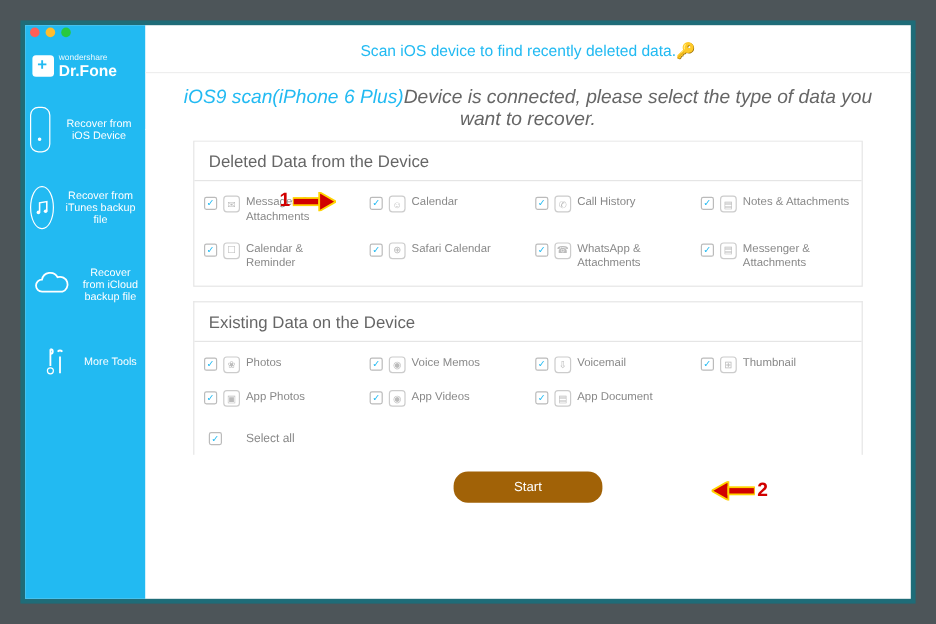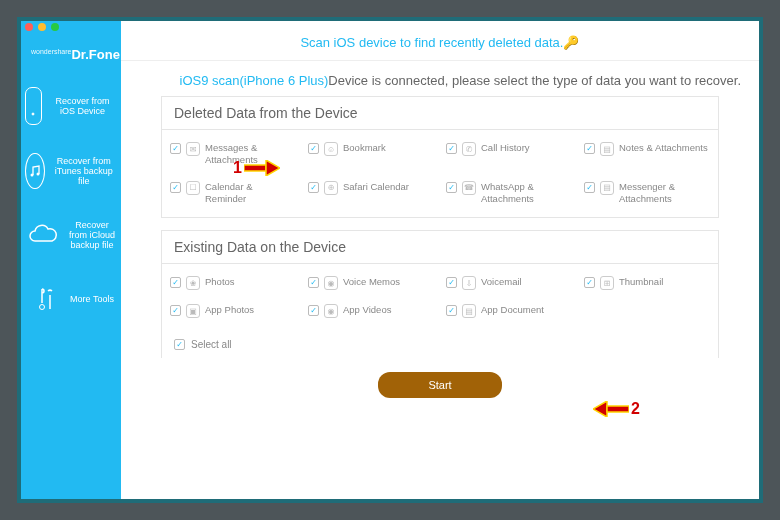--- a/index.html
+++ b/index.html
@@ -51,21 +51,21 @@
       content: "+";
       position: absolute;
       color: #22baf2;
       font-weight: bold;
       font-size: 14px;
       left: 4px;
       top: -1px;
     }
     .logo-text {
       display: flex;
-      flex-direction: row;
+      flex-direction: column;
       line-height: 1;
       justify-content: center;
     }
     .logo-text .top {
       font-size: 7px;
       opacity: 0.9;
     }
     .logo-text .bottom {
       font-size: 13px;
       font-weight: bold;
@@ -137,23 +137,24 @@
     .header-title {
       color: #22baf2;
       font-size: 13px;
     }
     .key-icon {
       color: #22baf2;
       font-size: 13px;
     }
     .subtitle {
       padding: 12px 18px 8px;
-      font-size: 13px;
+      font-size: 16px;
       color: #666;
-      text-align: right;
+      text-align: center;
+      font-style: italic;
     }
     .subtitle .highlight {
       color: #22baf2;
       font-weight: 500;
     }
     .content {
       padding: 0 40px;
       flex: 1;
       overflow: auto;
     }
@@ -212,21 +213,21 @@
       font-size: 8px;
       color: #bbb;
     }
     .item-label {
       line-height: 1.3;
     }
     .select-all {
       padding: 8px 12px;
       display: flex;
       align-items: center;
-      gap: 6px;
+      gap: 20px;
       font-size: 10px;
       color: #888;
     }
     .start-btn {
       display: block;
       margin: 14px auto 0;
       background: #a16207;
       color: #fff;
       border: none;
       padding: 7px 50px;
@@ -325,21 +326,21 @@
           <div class="section-body">
             <div class="grid" id="deleted-grid">
                 <div class="data-item">
                   <span class="checkbox checked"></span>
                   <span class="item-icon">✉</span>
                   <span class="item-label">Messages &amp; Attachments</span>
                 </div>
                 <div class="data-item">
                   <span class="checkbox checked"></span>
                   <span class="item-icon">☺</span>
-                  <span class="item-label">Bookmark</span>
+                  <span class="item-label">Calendar</span>
                 </div>
                 <div class="data-item">
                   <span class="checkbox checked"></span>
                   <span class="item-icon">✆</span>
                   <span class="item-label">Call History</span>
                 </div>
                 <div class="data-item">
                   <span class="checkbox checked"></span>
                   <span class="item-icon">▤</span>
                   <span class="item-label">Notes &amp; Attachments</span>

